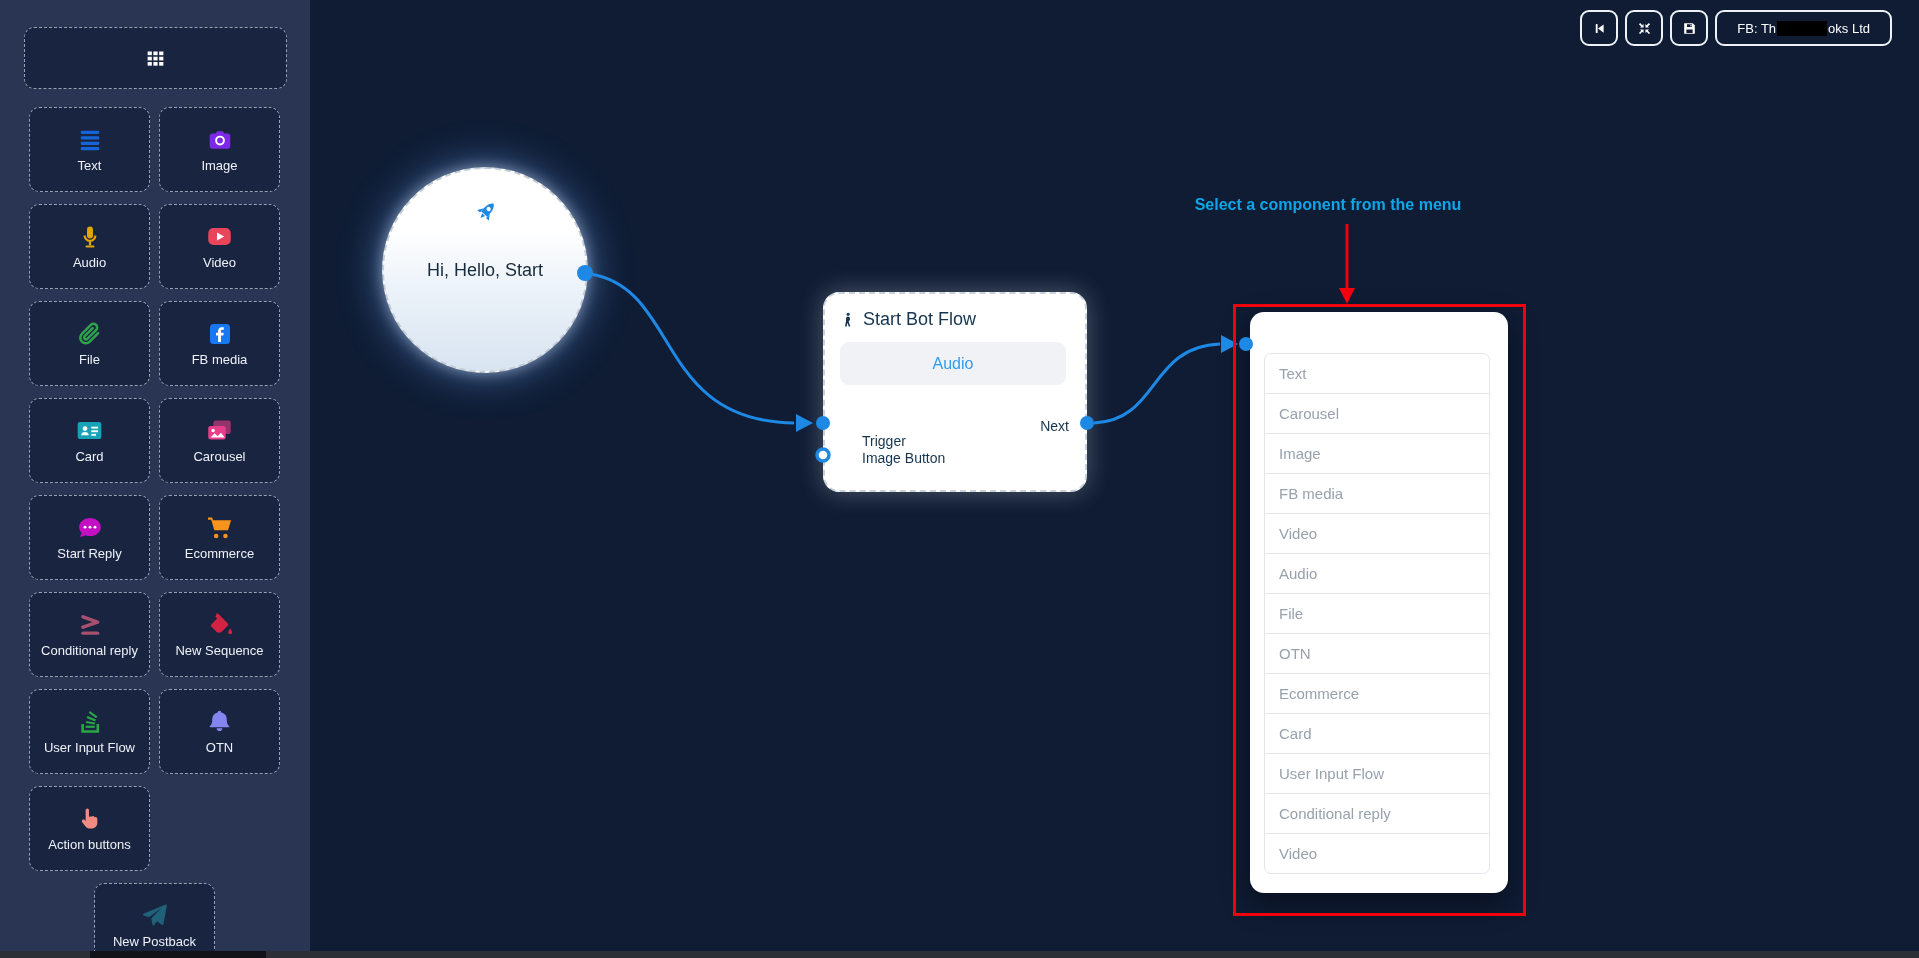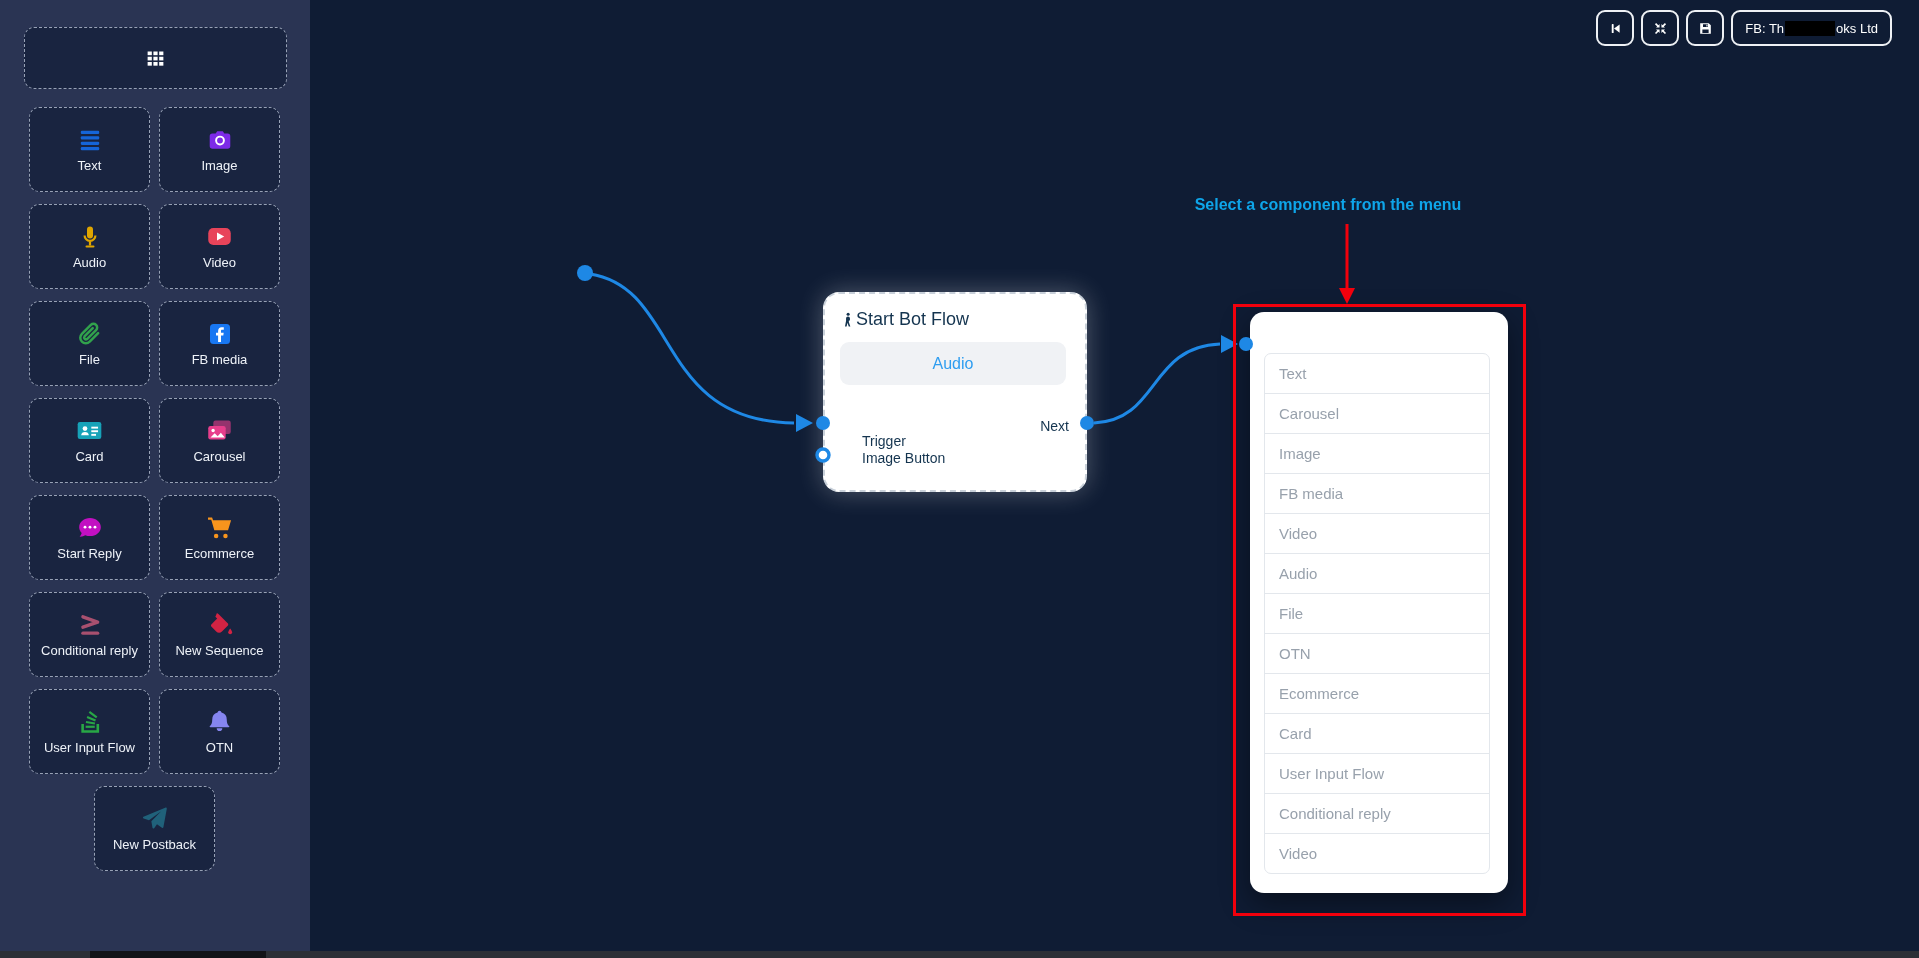--- a/index.html
+++ b/index.html
@@ -18,21 +18,21 @@
   
   #start-node{position:absolute;left:382px;top:167px;width:202px;height:202px;border-radius:50%;
     border:2px dashed #c3ccd6;background:linear-gradient(180deg,#ffffff 30%,#eef4fa 55%,#d8e4f1 100%);
     box-shadow:0 0 36px 8px rgba(110,170,255,.38),0 0 14px rgba(255,255,255,.5);
     display:flex;flex-direction:column;align-items:center;cursor:pointer;}
   #start-node .rocket{margin-top:30px;}
   #start-node .start-label{margin-top:30px;font-size:18px;color:#182a3d;}
 
   #flow-card{position:absolute;left:823px;top:292px;width:264px;height:200px;box-sizing:border-box;background:#fff;
     border:2px dashed #c9d1da;border-radius:16px;box-shadow:0 0 26px rgba(255,255,255,.28);cursor:pointer;}
-  #flow-card .card-title{position:absolute;left:15px;top:15px;display:flex;align-items:center;color:#14344f;font-size:18px;}
+  #flow-card .card-title{position:absolute;left:15px;top:15px;display:flex;align-items:center;gap:7px;color:#14344f;font-size:18px;}
   #travel-btn{position:absolute;left:15px;right:19px;top:48px;height:43px;background:#f0f2f5;border:none;border-radius:9px;
     color:#2e9df0;font-size:16px;font-family:inherit;cursor:pointer;}
   .port-label{position:absolute;font-size:14px;color:#14344f;}
   #trigger-label{left:37px;top:124px;margin-top:15px;}
   #next-label{right:16px;top:124px;}
   #action-label{left:37px;top:156px;}
 
   
   #ctx-menu{position:absolute;left:1250px;top:312px;width:258px;height:581px;background:#fff;border-radius:14px;
     box-shadow:0 10px 30px rgba(0,0,0,.45);}
@@ -46,21 +46,21 @@
   #hl-box{position:absolute;left:1233px;top:304px;width:287px;height:606px;border:3px solid #f2000c;z-index:6;pointer-events:none;}
   #annot{position:absolute;left:1178px;top:196px;width:300px;text-align:center;color:#0ea5e9;font-weight:bold;font-size:16px;z-index:6;}
 
   
   #overlay{position:absolute;left:0;top:0;width:1919px;height:958px;z-index:5;pointer-events:none;}
 
   
   #toolbar{position:absolute;top:10px;right:27px;display:flex;gap:7px;z-index:7;}
   .tb-btn{box-sizing:border-box;height:36px;min-width:38px;border:2px solid #eef1f5;border-radius:9px;background:transparent;
     color:#fff;display:flex;align-items:center;justify-content:center;cursor:pointer;font-family:inherit;}
-  #fb-btn{padding:0 12px;font-size:13px;gap:1px;min-width:132px;}
+  #fb-btn{padding:0 20px;font-size:13px;gap:1px;min-width:132px;}
   .redact{display:inline-block;width:50px;height:15px;background:#000;vertical-align:-2px;}
 
   
   #hscroll{position:absolute;left:0;bottom:0;width:100%;height:7px;background:#2c2f36;z-index:9;}
   #hscroll-thumb{position:absolute;left:90px;top:0;width:176px;height:7px;background:#121318;cursor:grab;}
 </style>
 </head>
 <body>
 
 <div id="stage">
@@ -231,34 +231,53 @@
           <span class="tile-label">User Input Flow</span>
         </div>
         <div class="tile dash">
           <span class="tile-icon" style="color: rgb(133, 133, 240);">
             <svg viewBox="0 0 24 24" width="25" height="25">
               <path fill="currentColor" d="M12 1.8a1.9 1.9 0 0 1 1.9 1.6A7 7 0 0 1 19 10.2c0 4.1 1.5 5.4 2.3 6.2.3.4.1 1.2-.6 1.2H3.3c-.7 0-.9-.8-.6-1.2.8-.8 2.3-2.1 2.3-6.2a7 7 0 0 1 5.1-6.8A1.9 1.9 0 0 1 12 1.8zm2.7 16.7a2.7 2.7 0 0 1-5.4 0z"></path>
             </svg>
           </span>
           <span class="tile-label">OTN</span>
         </div>
+        <div class="tile dash">
+          <span class="tile-icon" style="color: rgb(242, 139, 130);">
+            <svg viewBox="0 0 24 24" width="25" height="25">
+              <path fill="currentColor" d="M9.9 2.3c.9 0 1.6.7 1.6 1.6v6.3l1.1-.2c.5-.1 1 0 1.4.3.3-.4.8-.6 1.3-.6.7 0 1.3.4 1.6 1 .3-.1.5-.2.8-.2 1 0 1.8.8 1.8 1.8v4.1c0 2.9-2.4 5.3-5.3 5.3h-1.8c-1.6 0-3.2-.8-4.2-2.1l-3.2-4.1c-.5-.7-.4-1.7.2-2.2.6-.5 1.5-.5 2.1.1l1 1.1V3.9c0-.9.7-1.6 1.6-1.6z"></path>
+            </svg>
+          </span>
+          <span class="tile-label">Action buttons</span>
+        </div>
         <div class="tile dash tile-wide">
           <span class="tile-icon" style="color: rgb(32, 97, 122);">
             <svg viewBox="0 0 24 24" width="27" height="27">
               <path fill="currentColor" d="M22 2.3L2.2 10.5c-.7.3-.6 1.2.1 1.5l4.8 1.5 10.6-7.7-8.5 8.6 1 5.9c.1.7 1 .9 1.5.3l2.5-3.4 4.4 3c.5.4 1.2.1 1.3-.5l3-16.2c.1-.8-.4-1.4-.9-1.2z"></path>
             </svg>
           </span>
           <span class="tile-label">New Postback</span>
         </div>
       </div>
   </div>
 
   <div id="canvas" style="position:absolute;left:310px;top:0;right:0;bottom:0;">
   </div>
 
+  <div id="start-node">
+    <span class="rocket" style="color:#1e88e5"><svg viewBox="0 0 24 24" width="27" height="27">
+          <g fill="currentColor" transform="rotate(42 12 12)">
+            <path d="M12 1.2c2.4 1.8 3.6 4.8 3.6 8.2v4.4H8.4V9.4c0-3.4 1.2-6.4 3.6-8.2z"></path>
+            <circle cx="12" cy="7.8" r="1.9" fill="#fff"></circle>
+            <path d="M8.4 10.3L5 15.3h3.4zM15.6 10.3l3.4 5h-3.4z"></path>
+            <path d="M10.2 14.5h3.6L12 18.7z"></path>
+          </g>
+        </svg></span>
+    <span class="start-label">Hi, Hello, Start</span>
+  </div>
 
   <div id="flow-card">
     <div class="card-title">
       <span style="color:#14344f;display:flex;">
           <svg viewBox="0 0 24 24" width="16" height="16">
             <circle cx="12.2" cy="3.4" r="2.3" fill="currentColor"></circle>
             <path d="M12 6.6c1.6 0 2.9 1.3 2.9 2.9v3.1h-1.5l-.2 2.4 2.3 6.6h-2.4l-1.9-5.6-1.3 5.6H7.5L9.1 13V9.5c0-1.6 1.3-2.9 2.9-2.9z" fill="currentColor"></path>
           </svg>
         </span>
       <span>Start Bot Flow</span>

